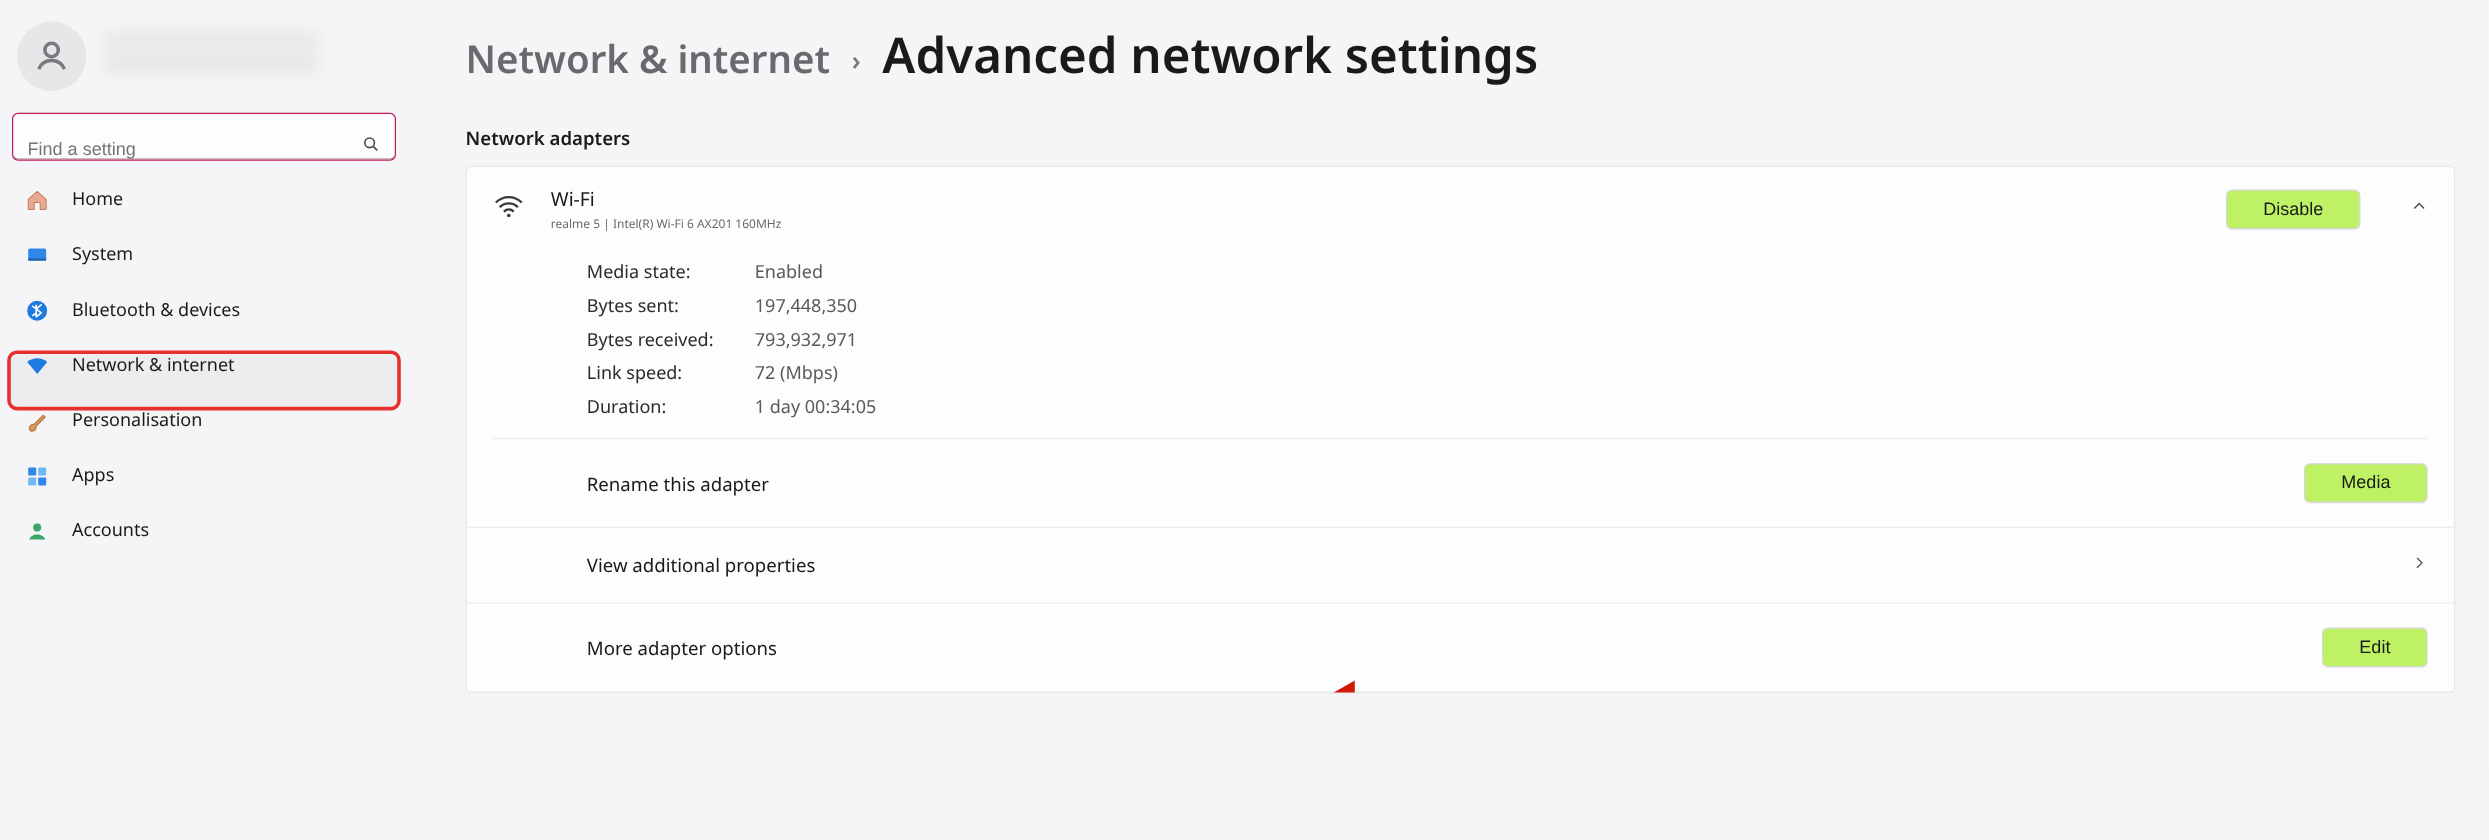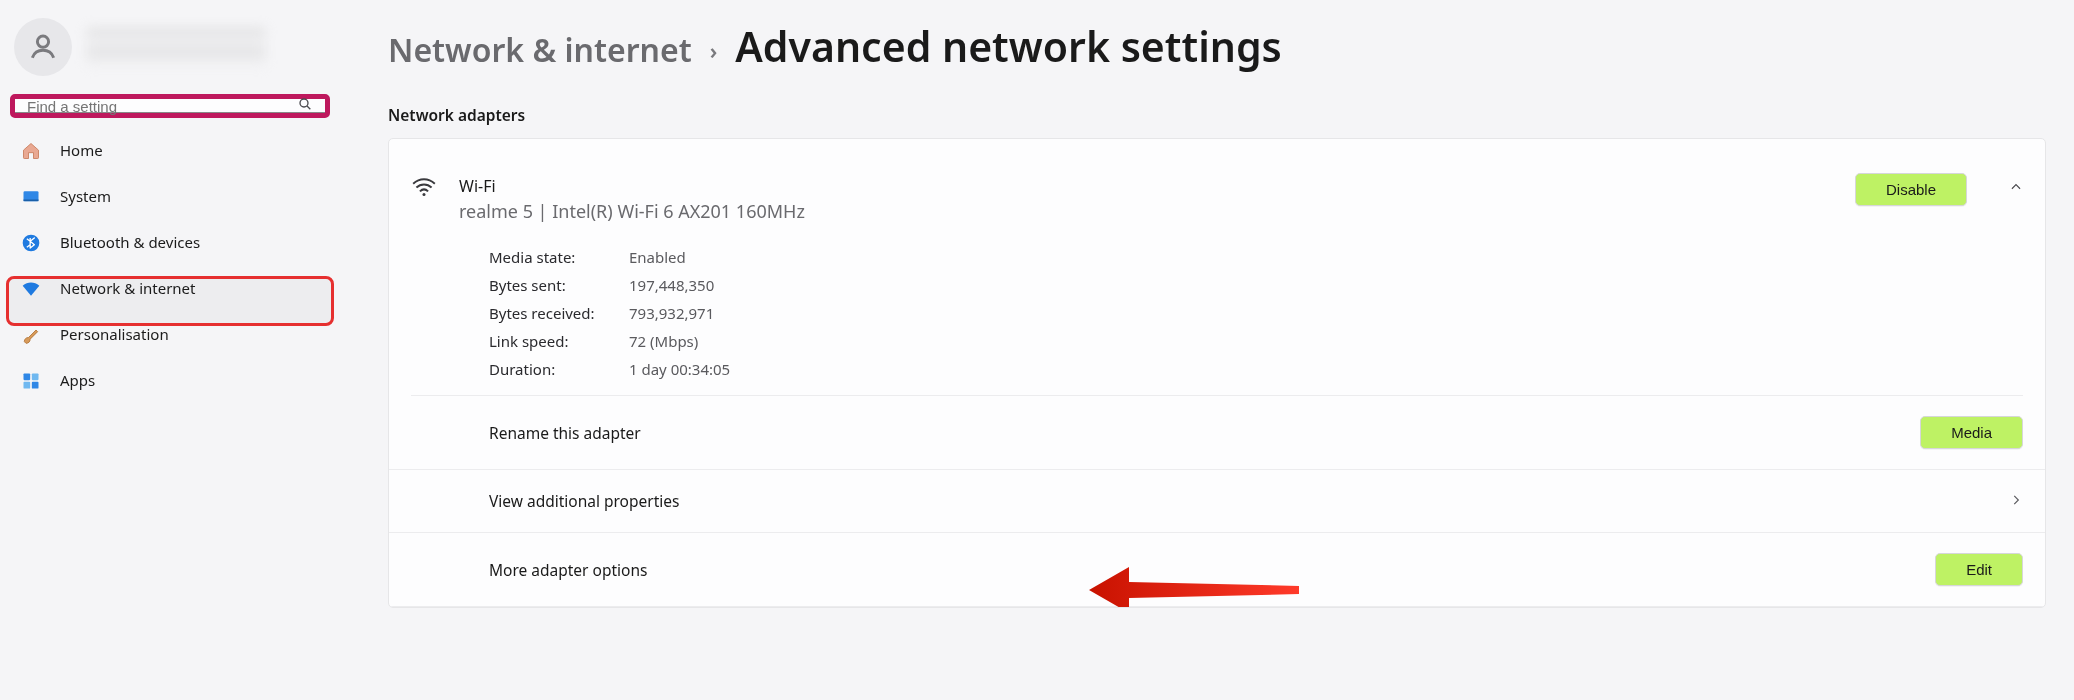--- a/index.html
+++ b/index.html
@@ -32,25 +32,25 @@
   .avatar svg { width: 32px; height: 32px; stroke: #7a7a7e; fill: none; stroke-width: 2.2; }
   .account-blur {
     width: 180px; height: 40px;
     border-radius: 4px;
     filter: blur(6px);
     background: repeating-linear-gradient(180deg,#ccc 0, #ccc 10px, #e8e8ea 10px, #e8e8ea 20px);
     opacity: .4;
   }
   .search {
     display: flex;
-    align-items: center;
-    border: 5px solid #be185d;
+    align-items: flex-end;
+    border: 1px solid #be185d;
     background: #fdfdfe;
     border-radius: 5px;
-    height: 24px;
+    height: 40px;
     padding: 0 12px;
     margin: 0 2px 22px 2px;
     box-shadow: inset 0 -1px 0 #888;
   }
   .search input {
     border: none; outline: none; background: transparent;
     font-size: 15px; flex: 1; color: #5a5a5e;
   }
   .search-icon svg { width: 16px; height: 16px; stroke: #4a4a4e; fill: none; stroke-width: 2; }
   .nav { display: flex; flex-direction: column; gap: 0; }
@@ -95,22 +95,22 @@
     border-radius: 5px;
     overflow: hidden;
     position: relative;
   }
   .adapter-header {
     display: flex; align-items: center;
     padding: 16px 22px;
     gap: 22px;
   }
   .wifi-icon svg { width: 26px; height: 26px; stroke: #3a3a3e; fill: none; stroke-width: 1.8; }
-  .adapter-title { font-size: 16px; color: #1a1a1a; margin-top: 20px; }
-  .adapter-sub { font-size: 18px; color: #6a6a6e; margin-top: 2px; }
+  .adapter-title { font-size: 16px; color: #1a1a1a; }
+  .adapter-sub { font-size: 10px; color: #6a6a6e; margin-top: 2px; }
   .spacer { flex: 1; }
   .btn {
     border: 1px solid #d6d6d9;
     background: #bef264;
     border-radius: 5px;
     padding: 7px 30px;
     font-size: 15px;
     color: #1a1a1a;
     box-shadow: 0 1px 0 rgba(0,0,0,.04);
   }
@@ -218,20 +218,29 @@
     <div class="nav-item">
       <span class="icon">
         <svg viewBox="0 0 24 24" width="20" height="20">
             <rect x="3" y="3" width="8" height="8" rx="1" fill="#2f87e6"></rect>
             <rect x="13" y="3" width="8" height="8" rx="1" fill="#6fb8f0"></rect>
             <rect x="3" y="13" width="8" height="8" rx="1" fill="#6fb8f0"></rect>
             <rect x="13" y="13" width="8" height="8" rx="1" fill="#2f87e6"></rect>
           </svg>
       </span>
       <span>Apps</span>
+    </div>
+    <div class="nav-item">
+      <span class="icon">
+        <svg viewBox="0 0 24 24" width="20" height="20">
+            <circle cx="12" cy="8" r="4" fill="#3aa66a"></circle>
+            <path d="M4 20c1.2-3.5 4.5-5 8-5s6.8 1.5 8 5z" fill="#3aa66a"></path>
+          </svg>
+      </span>
+      <span>Accounts</span>
     </div>
   </nav>
 </aside>
 
 <main class="main">
   <div class="breadcrumb">
     <span class="crumb-parent">Network &amp; internet</span>
     <span class="chevron">›</span>
     <span class="crumb-current">Advanced network settings</span>
   </div>

